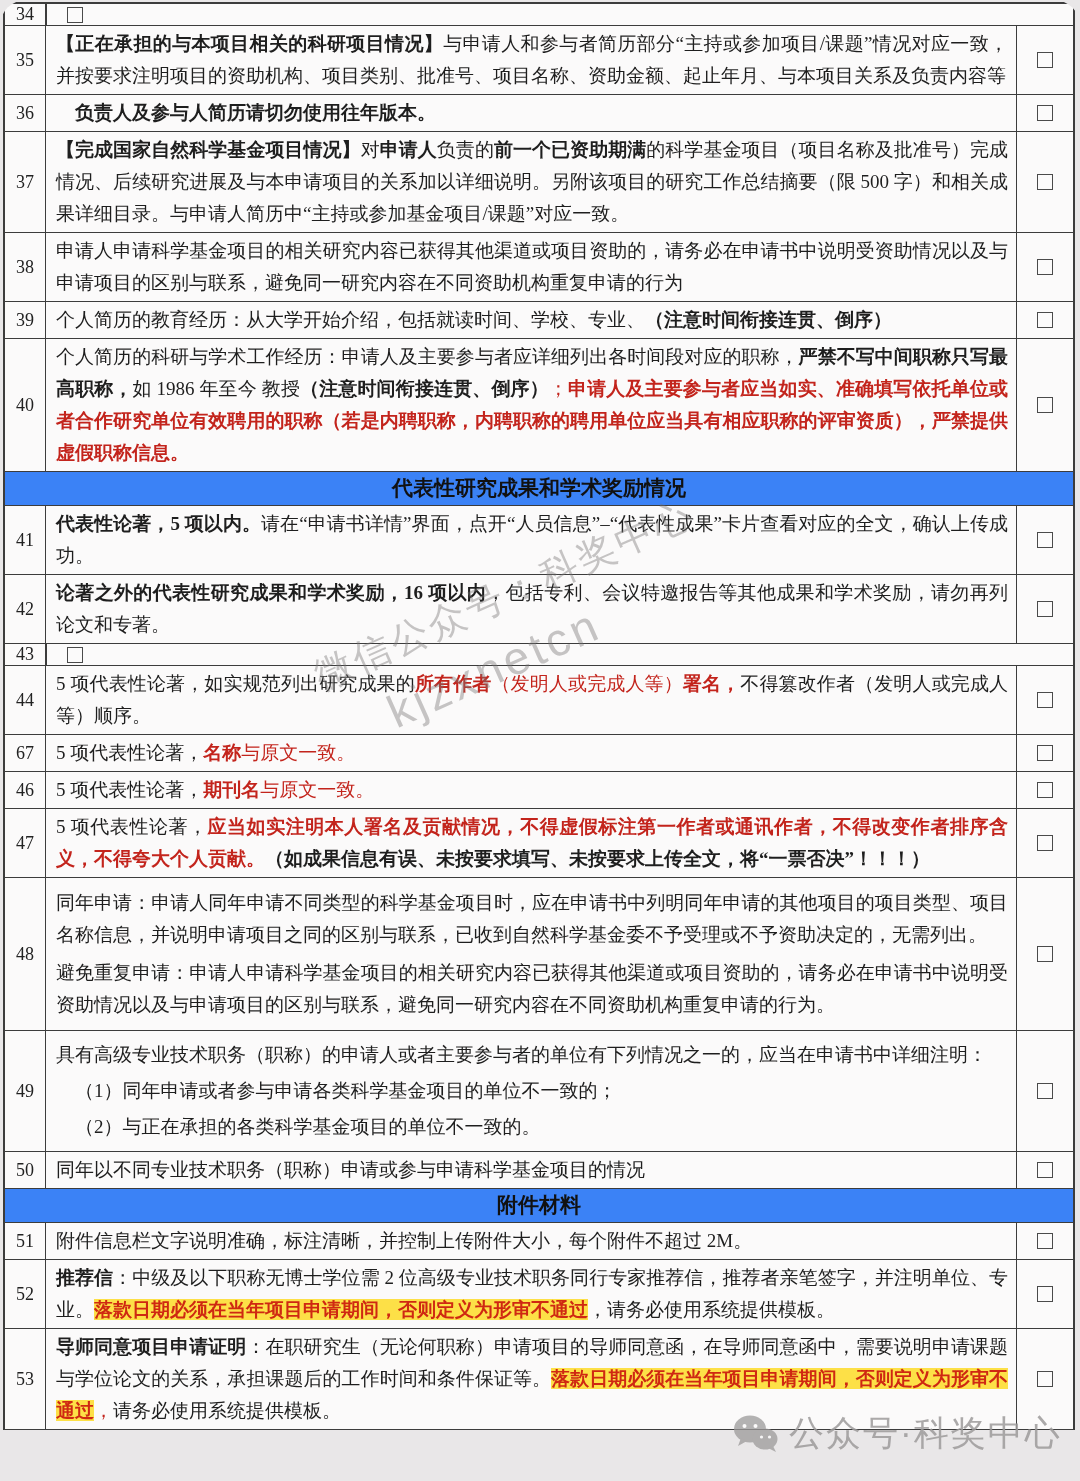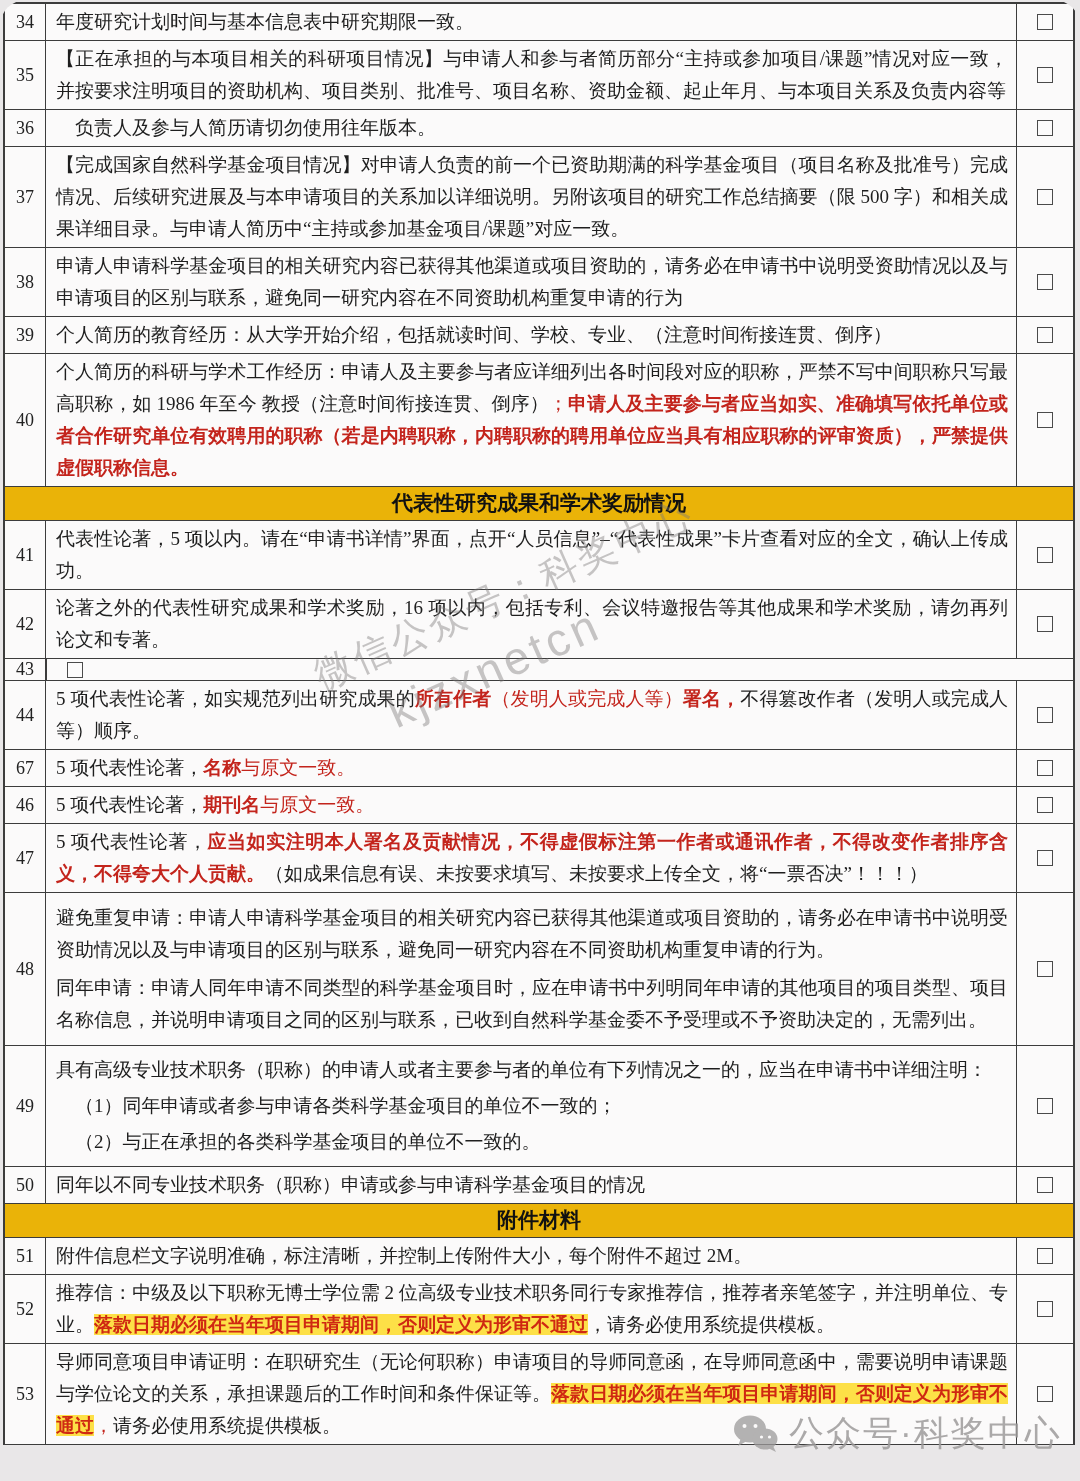--- a/index.html
+++ b/index.html
@@ -30,27 +30,27 @@
   }
   .content p{margin:0;}
   .cbcell{
     width:56px;flex:0 0 56px;border-left:1.6px solid #3c3c3c;
     display:flex;align-items:center;justify-content:center;
   }
   .checkbox{
     width:16px;height:16px;border:1.8px solid #4a4a4a;
     background:transparent;display:block;box-sizing:border-box;
   }
-  .header-row{background:#eab308;justify-content:center;}
+  .header-row{background:#3b82f6;justify-content:center;}
   .header-label{
     width:100%;text-align:center;
     font-size:21px;font-weight:bold;line-height:33px;color:#111;
   }
   .seg-n{}
-  .seg-b{font-weight:normal;}
+  .seg-b{font-weight:bold;}
   .seg-r{color:#c3241c;}
   .seg-rb{color:#c3241c;font-weight:bold;}
   .seg-hl{color:#cf2812;font-weight:bold;background:#fde047;}
   .ind1{text-indent:1em;}
   .row-48 .content{padding-top:9px;padding-bottom:9px;}
   .row-48 .content p + p{margin-top:6px;}
   .row-49 .content{padding-top:8px;padding-bottom:8px;}
   .row-49 .content p + p{margin-top:4px;}
 
   
@@ -76,23 +76,20 @@
   .wechat-icon{width:46px;height:40px;display:block;opacity:0.75;}
 </style>
 </head>
 <body>
 
 <div class="page">
 
   <div class="table">
       <div class="trow item-row row-34">
         <div class="num">34</div>
-        <div class="content">
-          <p><span class="seg-n">年度研究计划时间与基本信息表中研究期限一致。</span></p>
-        </div>
         <div class="cbcell">
           <span class="checkbox"></span>
         </div>
       </div>
       <div class="trow item-row row-35">
         <div class="num">35</div>
         <div class="content">
           <p><span class="seg-b">【正在承担的与本项目相关的科研项目情况】</span><span class="seg-n">与申请人和参与者简历部分“主持或参加项目/课题”情况对应一致，并按要求注明项目的资助机构、项目类别、批准号、项目名称、资助金额、起止年月、与本项目关系及负责内容等</span></p>
         </div>
         <div class="cbcell">
@@ -203,22 +200,22 @@
         <div class="content">
           <p><span class="seg-n">5 项代表性论著，</span><span class="seg-rb">应当如实注明本人署名及贡献情况，不得虚假标注第一作者或通讯作者，不得改变作者排序含义，不得夸大个人贡献。</span><span class="seg-b">（如成果信息有误、未按要求填写、未按要求上传全文，将“一票否决”！！！）</span></p>
         </div>
         <div class="cbcell">
           <span class="checkbox"></span>
         </div>
       </div>
       <div class="trow item-row row-48">
         <div class="num">48</div>
         <div class="content">
+          <p><span class="seg-n">同年申请：申请人同年申请不同类型的科学基金项目时，应在申请书中列明同年申请的其他项目的项目类型、项目名称信息，并说明申请项目之同的区别与联系，已收到自然科学基金委不予受理或不予资助决定的，无需列出。</span></p>
           <p><span class="seg-n">避免重复申请：申请人申请科学基金项目的相关研究内容已获得其他渠道或项目资助的，请务必在申请书中说明受资助情况以及与申请项目的区别与联系，避免同一研究内容在不同资助机构重复申请的行为。</span></p>
-          <p><span class="seg-n">同年申请：申请人同年申请不同类型的科学基金项目时，应在申请书中列明同年申请的其他项目的项目类型、项目名称信息，并说明申请项目之同的区别与联系，已收到自然科学基金委不予受理或不予资助决定的，无需列出。</span></p>
         </div>
         <div class="cbcell">
           <span class="checkbox"></span>
         </div>
       </div>
       <div class="trow item-row row-49">
         <div class="num">49</div>
         <div class="content">
           <p><span class="seg-n">具有高级专业技术职务（职称）的申请人或者主要参与者的单位有下列情况之一的，应当在申请书中详细注明：</span></p>
           <p class="ind1"><span class="seg-n">（1）同年申请或者参与申请各类科学基金项目的单位不一致的；</span></p>

